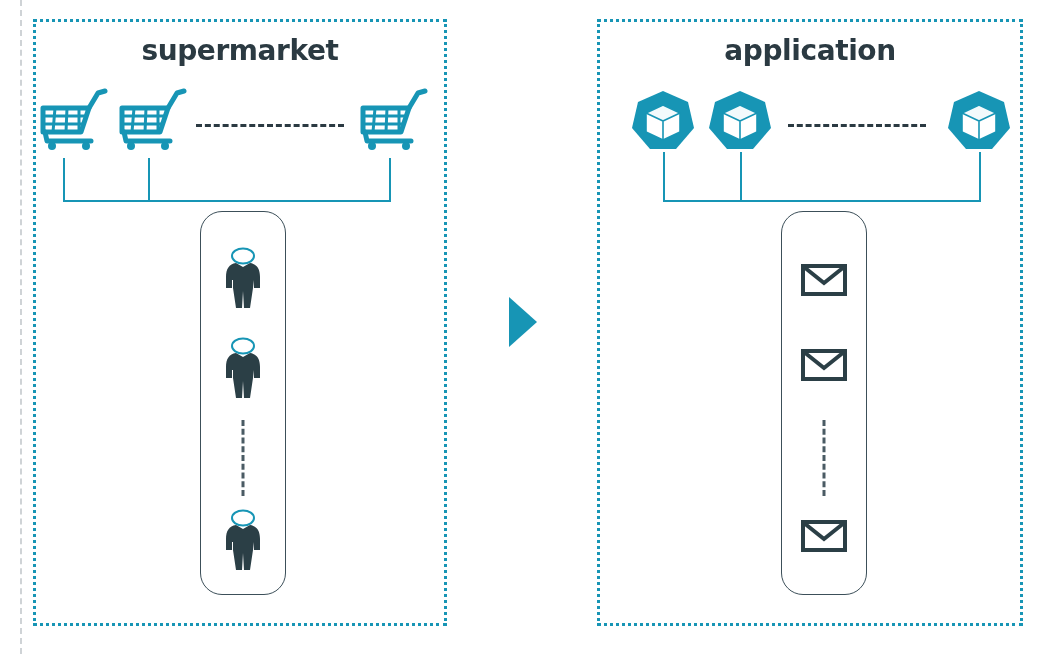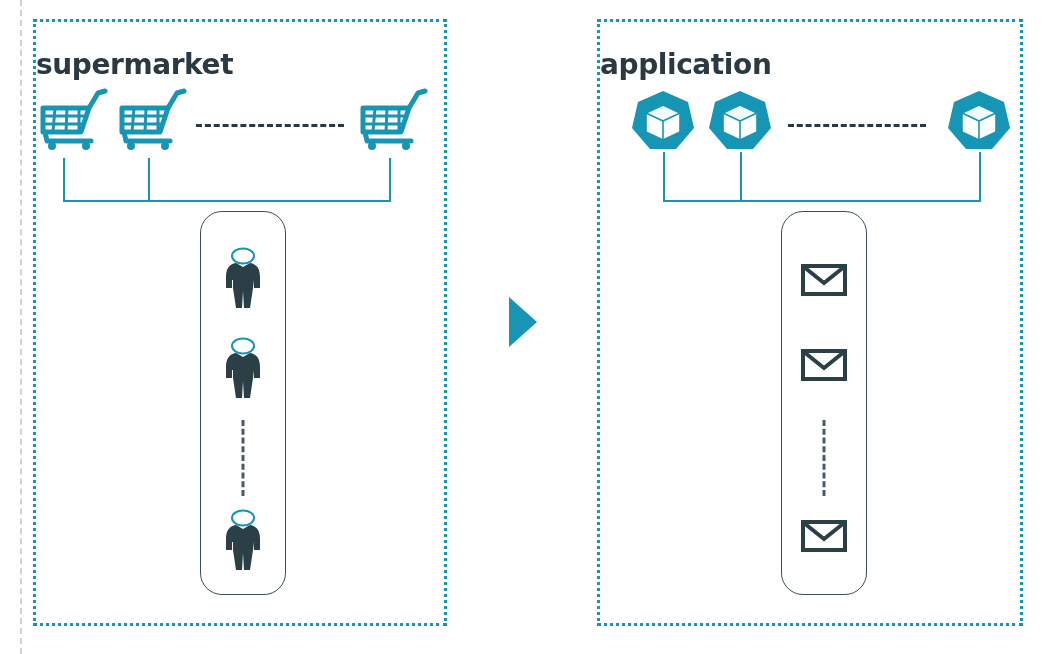--- a/index.html
+++ b/index.html
@@ -34,23 +34,23 @@
     position: absolute;
     border: 3px dotted #1795b5;
     box-sizing: border-box;
     background: transparent;
   }
   #panel-supermarket { left: 33px;  top: 19px; width: 414px; height: 607px; }
   #panel-application { left: 597px; top: 19px; width: 426px; height: 607px; }
 
   .panel-title {
     position: absolute;
-    top: 26px;
+    top: 12px;
     width: 100%;
-    text-align: left;
+    text-align: center;
     font-family: "DejaVu Sans", sans-serif;
     font-size: 28px;
     font-weight: 700;
     letter-spacing: -0.4px;
     color: #2b3a42;
     white-space: nowrap;
   }
 
   
   .producer {

